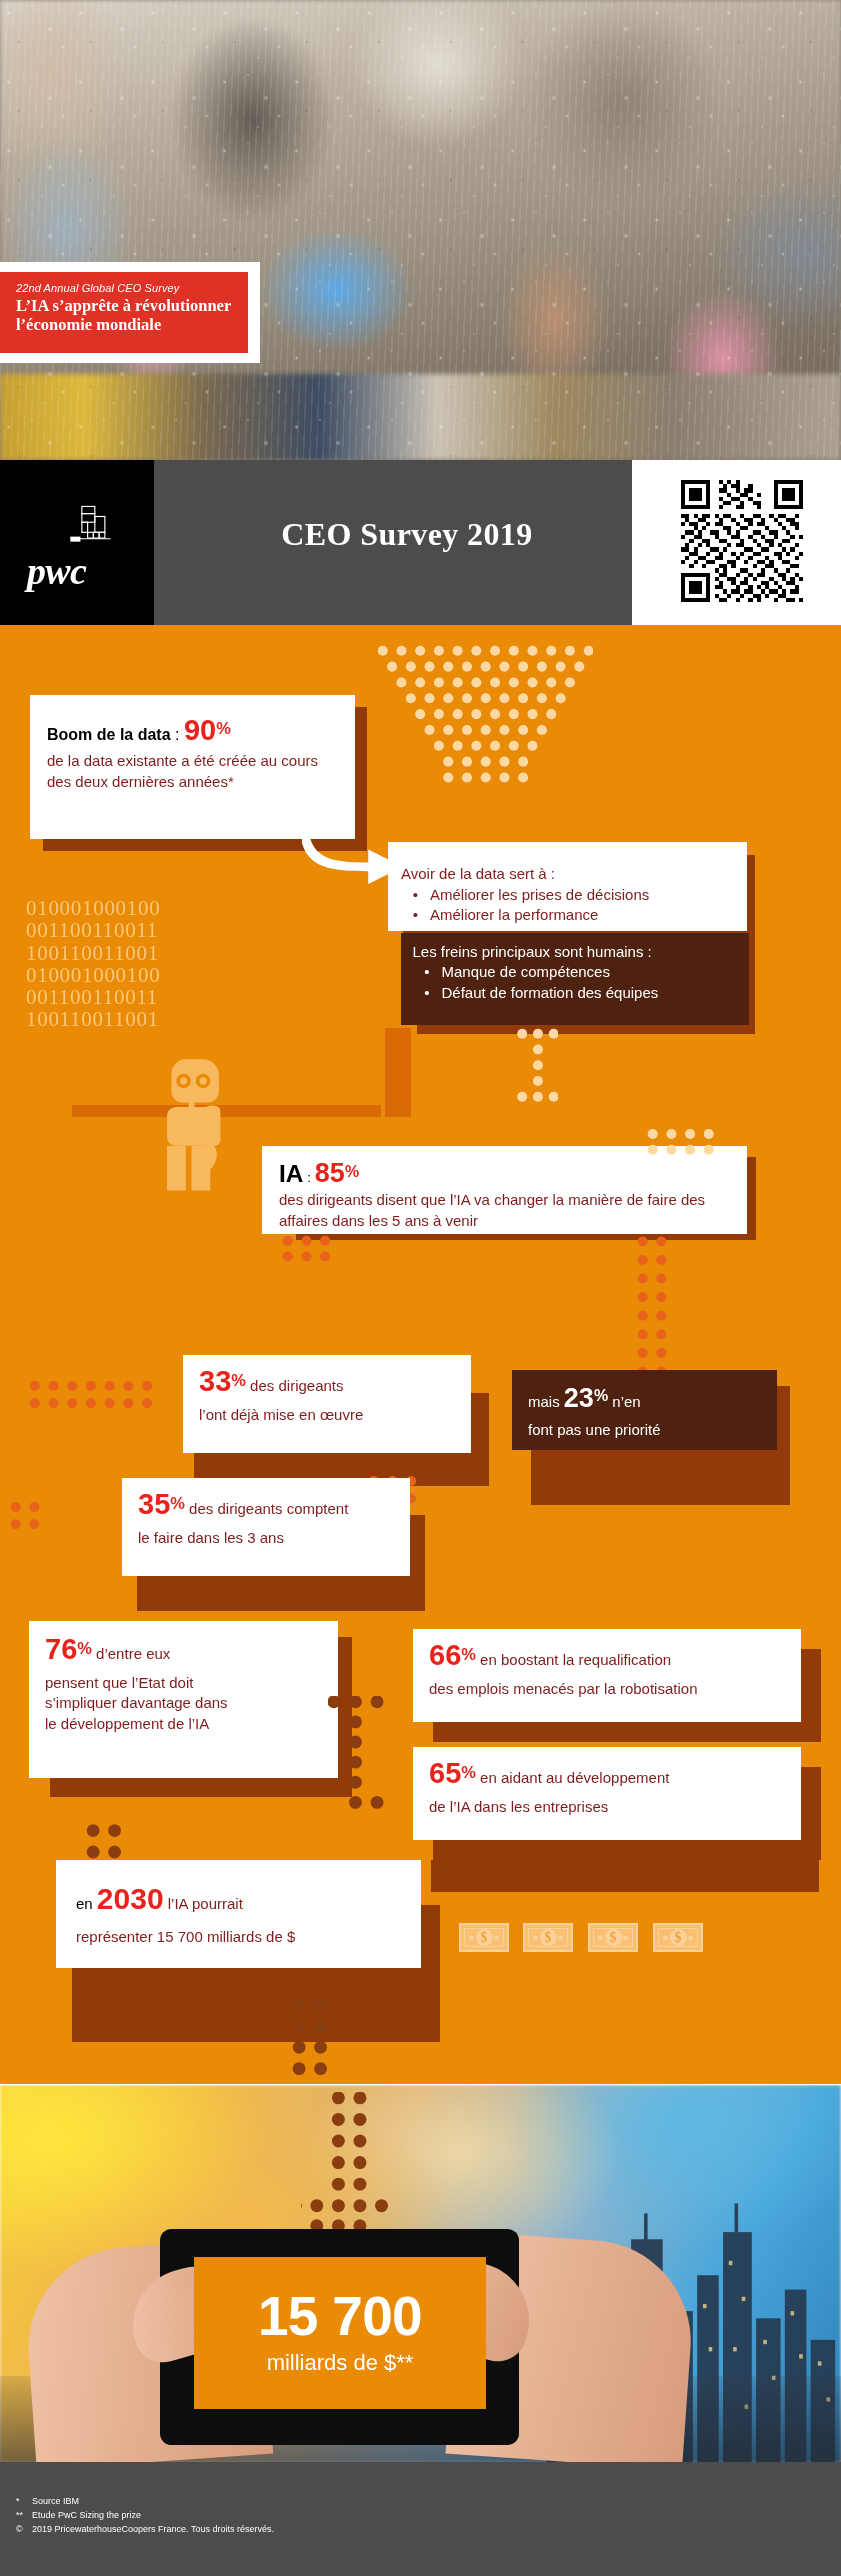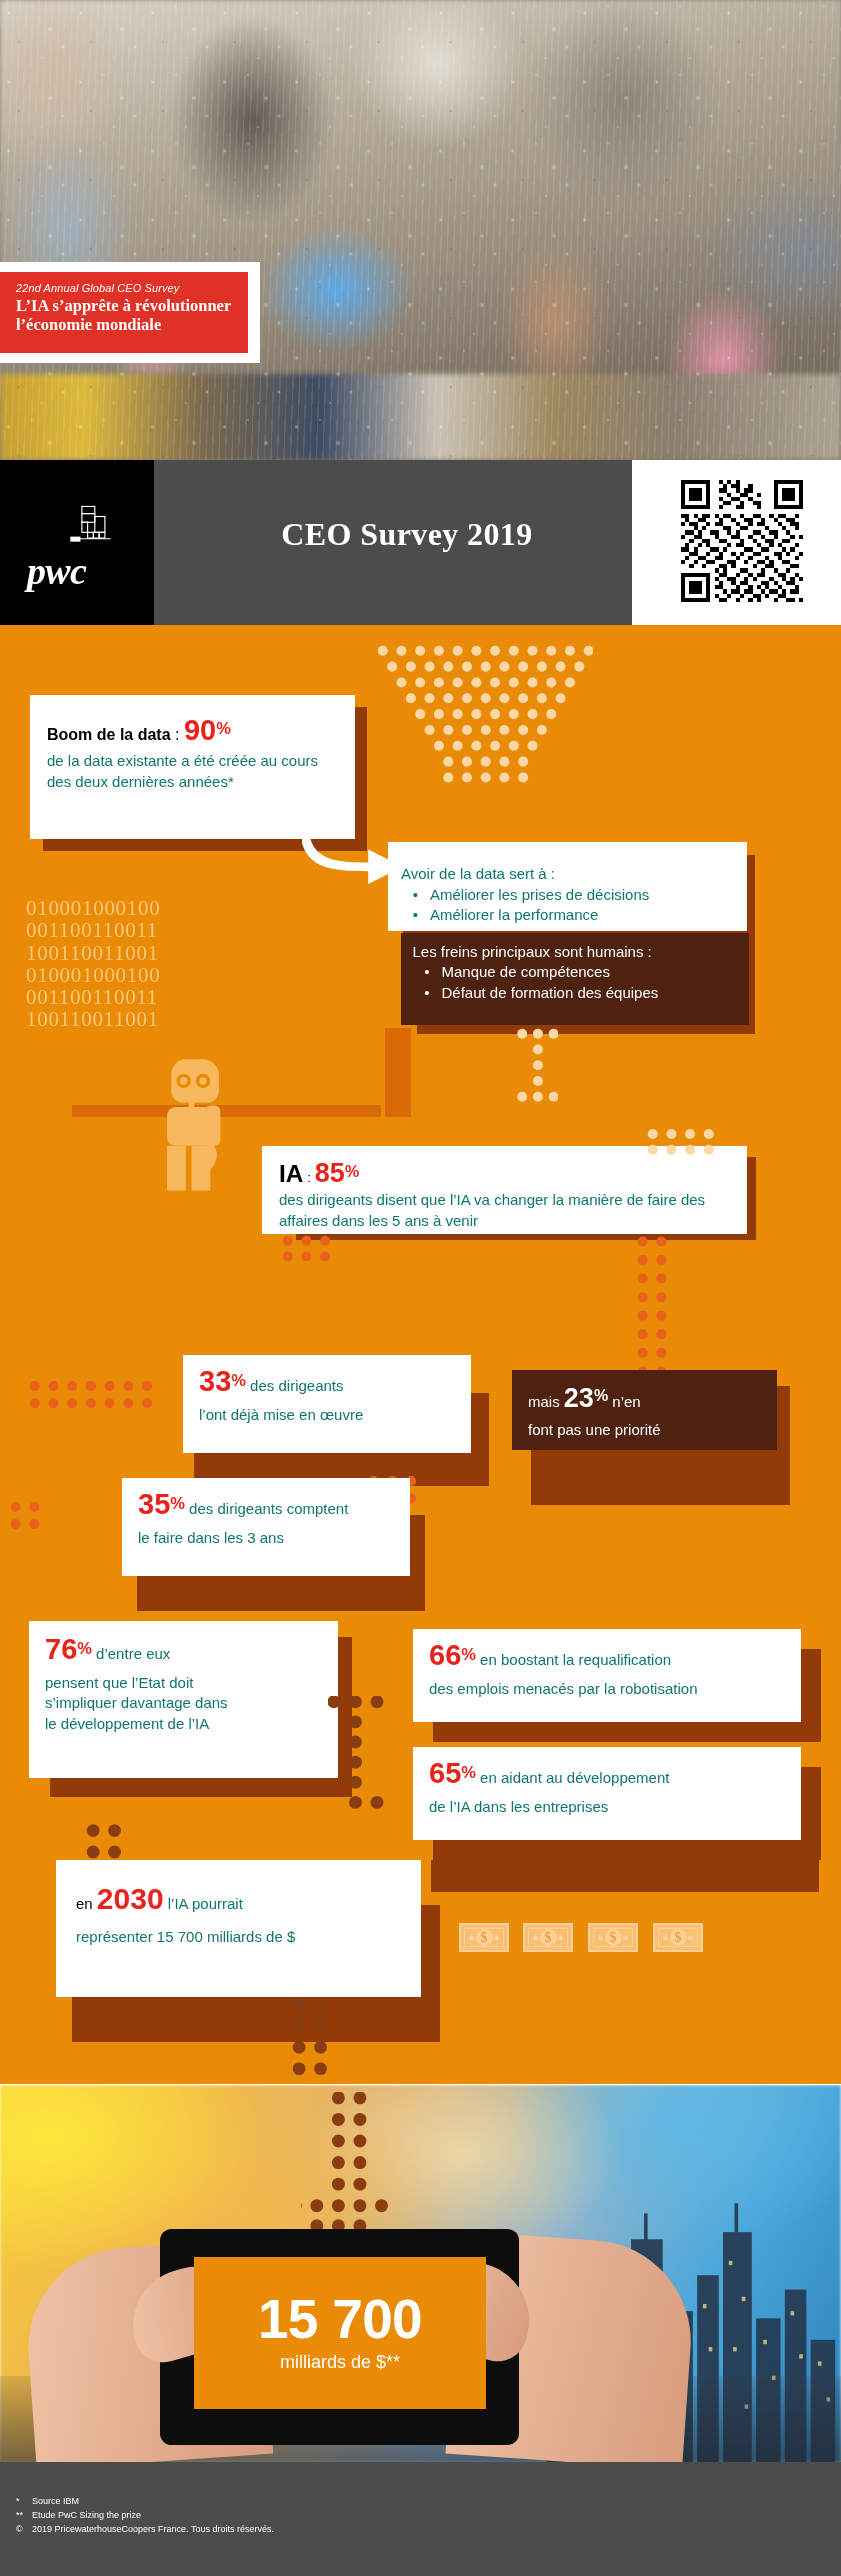--- a/index.html
+++ b/index.html
@@ -62,21 +62,21 @@
      font-family:"Liberation Serif", serif; font-weight:bold; font-size:32px; letter-spacing:0.4px;padding-left:28px;}
   #pwc-qr-wrap{ position:absolute; left:632px; top:0; width:209px; height:165px; background:#fff; }
   #qr{ position:absolute; left:49px; top:20px; width:122px; height:122px; }
 
   
   #body-orange{ position:absolute; left:0; top:625px; width:841px; height:1459px; background:#ea8b07; }
 
   .card{ position:absolute; background:#fff; }
   .shadow{ position:absolute; background:#933a09; }
   .shadow-dark{ position:absolute; background:#4e2110; }
-  .card-text{ color:#0f766e; font-size:15px; line-height:1.38; }
+  .card-text{ color:#7f1d1d; font-size:15px; line-height:1.38; }
   .stat{ color:#e8231c; font-weight:bold; }
   .pct{ font-size:.56em; vertical-align:super; font-weight:bold; }
 
   .orange-band{ position:absolute; background:#d96a06; }
 
   
   .dotgrid{ position:absolute; }
 
   
   .robot{ position:absolute; }
@@ -103,21 +103,21 @@
   .skyline{ position:absolute; right:0; bottom:0; width:302px; height:273px; }
   .hand{ position:absolute; background:linear-gradient(100deg,#f0c3a6,#e6b294 40%,#d79c7e 100%); }
   .hand-l{ left:29px; bottom:0; width:237px; height:216px; border-radius:101px 65px 0 0; transform:rotate(-4deg);}
   .hand-r{ left:453px; bottom:0; width:237px; height:223px; border-radius:65px 101px 0 0; transform:rotate(4deg);}
   .thumb-l{ left:129px; bottom:108px; width:122px; height:86px; border-radius:58px 58px 29px 29px; transform:rotate(-16deg);}
   .thumb-r{ left:410px; bottom:108px; width:122px; height:92px; border-radius:58px 58px 29px 29px; transform:rotate(14deg);}
   #phone{ position:absolute; left:160px; bottom:17px; width:359px; height:216px; background:#0d0d0d; border-radius:11.5px; }
   #phone-screen{ position:absolute; left:194px; bottom:53px; width:292px; height:152px; background:#ea8b07;
     display:flex; flex-direction:column; align-items:center; justify-content:center; color:#fff;}
   #phone-big{ font-size:55px; font-weight:bold; line-height:.98; letter-spacing:-0.7px; }
-  #phone-sub{ font-size:18px; margin-top:5.8px; }
+  #phone-sub{ font-size:22px; margin-top:5.8px; }
 
   
   #footer{ position:absolute; left:0; top:2462px; width:841px; height:114px; background:#4c4c4c; color:#fff; }
   .fn{ position:absolute; font-size:9px; line-height:1; white-space:nowrap; }
   .fn .mk{ display:inline-block; width:16px; }
 </style>
 </head>
 <body>
 
 <div id="hero">
@@ -686,21 +686,21 @@
       <circle cx="10" cy="70" r="9"></circle>
         <circle cx="40" cy="70" r="9"></circle>
       <circle cx="10" cy="100" r="9"></circle>
         <circle cx="40" cy="100" r="9"></circle>
       <circle cx="10" cy="130" r="9"></circle>
         <circle cx="40" cy="130" r="9"></circle>
     </g>
   </svg>
 
   <div class="shadow" style="left:72px; top:1280px; width:368px; height:137px;"></div>
-  <div class="card" style="left:56px; top:1235px; width:365px; height:137px; padding:21.6px 20px;">
+  <div class="card" style="left:56px; top:1235px; width:365px; height:108px; padding:21.6px 20px;">
     <div style="font-size:15px;"><span>en </span><span class="stat" style="font-size:30px;">2030</span><span class="card-text"> l’IA pourrait</span></div>
     <div class="card-text" style="margin-top:11.5px;">représenter 15 700 milliards de $</div>
   </div>
 
   <div class="note" style="left:459px; top:1298px;">
       <div class="inner">
         <div class="pip" style="left:4.3px;"></div>
         <div class="circ">$</div>
         <div class="pip" style="right:4.3px;"></div>
       </div>

